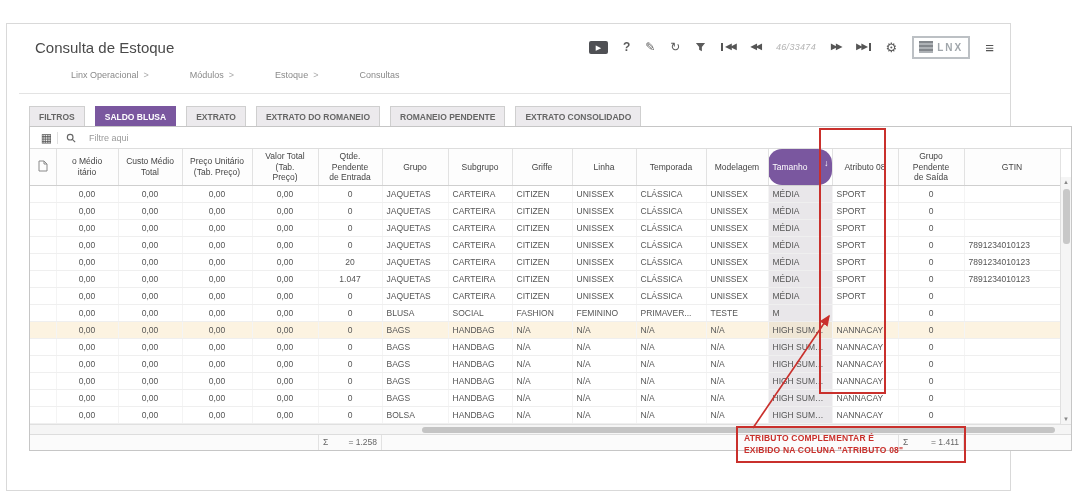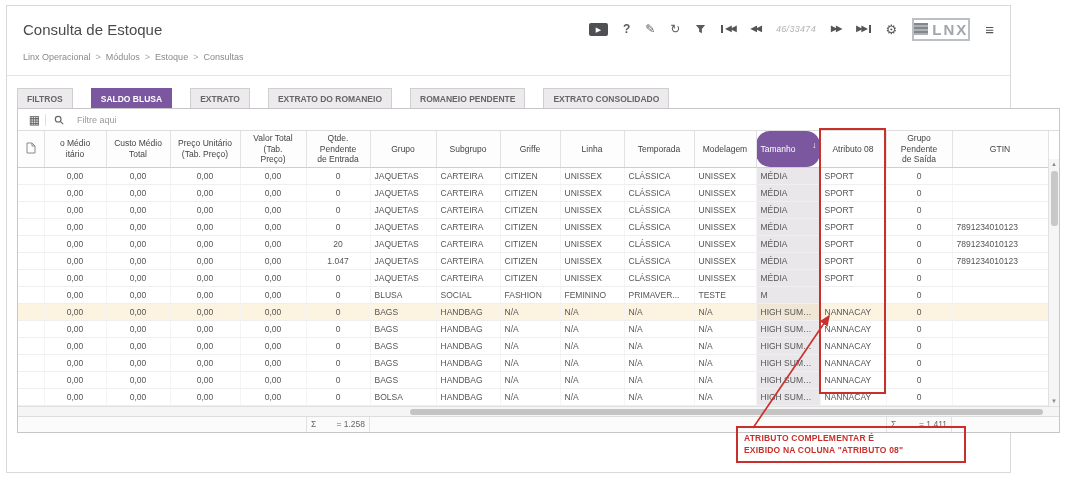--- a/index.html
+++ b/index.html
@@ -2,43 +2,43 @@
 <html style="--purple: #7a579f; --ann: #c9302c; --sel: #fcf3e1;"><head>
 <meta charset="utf-8">
 <style>
   :root{
     --purple:#7a579f;
     --ann:#c9302c;
     --sel:#fcf3e1;
   }
   *{box-sizing:border-box;margin:0;padding:0;}
   body{width:1092px;height:501px;background:#fff;font-family:"Liberation Sans",sans-serif;position:relative;overflow:hidden;}
-  .frame{position:absolute;left:6px;top:5px;width:1005px;height:468px;background:#fff;border:1px solid #d9d9d9;}
+  .frame{position:absolute;left:6px;top:23px;width:1005px;height:468px;background:#fff;border:1px solid #d9d9d9;padding-left:12px;}
   
   .topbar{height:46px;display:flex;align-items:center;padding:0 16px;}
   .title{font-size:15px;color:#4a4a4a;}
   .toolbar{margin-left:auto;display:flex;align-items:center;gap:15px;color:#5b5b5b;}
   .tbtn{cursor:pointer;font-size:12px;line-height:1;display:flex;align-items:center;}
   .play{width:19px;height:13px;background:#4f5054;color:#fff;border-radius:2px;font-size:7px;justify-content:center;}
   .qmark{font-weight:bold;font-size:12px;}
   .nav{font-size:8px;letter-spacing:-1px;font-weight:bold;color:#555;}
   .nav.first{border-left:2px solid #555;padding-left:2px;}
   .nav.last{border-right:2px solid #555;padding-right:2px;}
   .counter{font-size:9px;color:#b3b3b3;letter-spacing:.3px;font-style:italic;}
   .gear{font-size:13px;}
   .logo{width:58px;height:23px;border:2px solid #bcc0c4;display:flex;align-items:center;justify-content:center;gap:4px;}
   .logo-mark{width:14px;height:12px;background:repeating-linear-gradient(#83878c 0 2px,#aeb2b6 2px 4px);}
-  .logo-text{color:#a0a6ab;font-weight:bold;letter-spacing:2px;font-size:15px;}
+  .logo-text{color:#a0a6ab;font-weight:bold;letter-spacing:2px;font-size:10px;}
   .burger{font-size:15px;color:#555;font-weight:bold;}
   
   .breadcrumb{height:24px;display:flex;align-items:flex-start;gap:5px;padding:0 16px;font-size:9px;color:#8a8a8a;border-bottom:1px solid #e3e3e3;}
-  .crumb{cursor:pointer;}
+  .crumb{cursor:pointer;margin-left:36px;}
   .sep{color:#aaa;}
   
-  .tab-bar{display:flex;gap:18px;margin:12px 0 0 10px;position:relative;z-index:2;}
+  .tab-bar{display:flex;gap:10px;margin:12px 0 0 10px;position:relative;z-index:2;}
   .tab{font-size:8.5px;font-weight:bold;color:#666;background:#eceaed;border:1px solid #cfcfcf;border-bottom:none;padding:5px 9px 4px;cursor:pointer;white-space:nowrap;}
   .tab.active{background:var(--purple);color:#fff;border-color:var(--purple);}
   
   .panel{margin-left:10px;width:1043px;border:1px solid #c6c6c6;position:relative;background:#fff;}
   .grid-toolbar{height:22px;display:flex;align-items:center;border-bottom:1px solid #ddd;padding:0 6px;gap:8px;}
   .colicon{font-size:12px;color:#555;width:22px;text-align:center;border-right:1px solid #e0e0e0;cursor:pointer;line-height:1;}
   .search{display:flex;align-items:center;gap:13px;flex:1;}
   .search input{border:none;outline:none;font-size:9px;color:#555;width:220px;background:transparent;}
   input::placeholder{color:#9a9a9a;}
   table{border-collapse:collapse;table-layout:fixed;width:1030px;}

